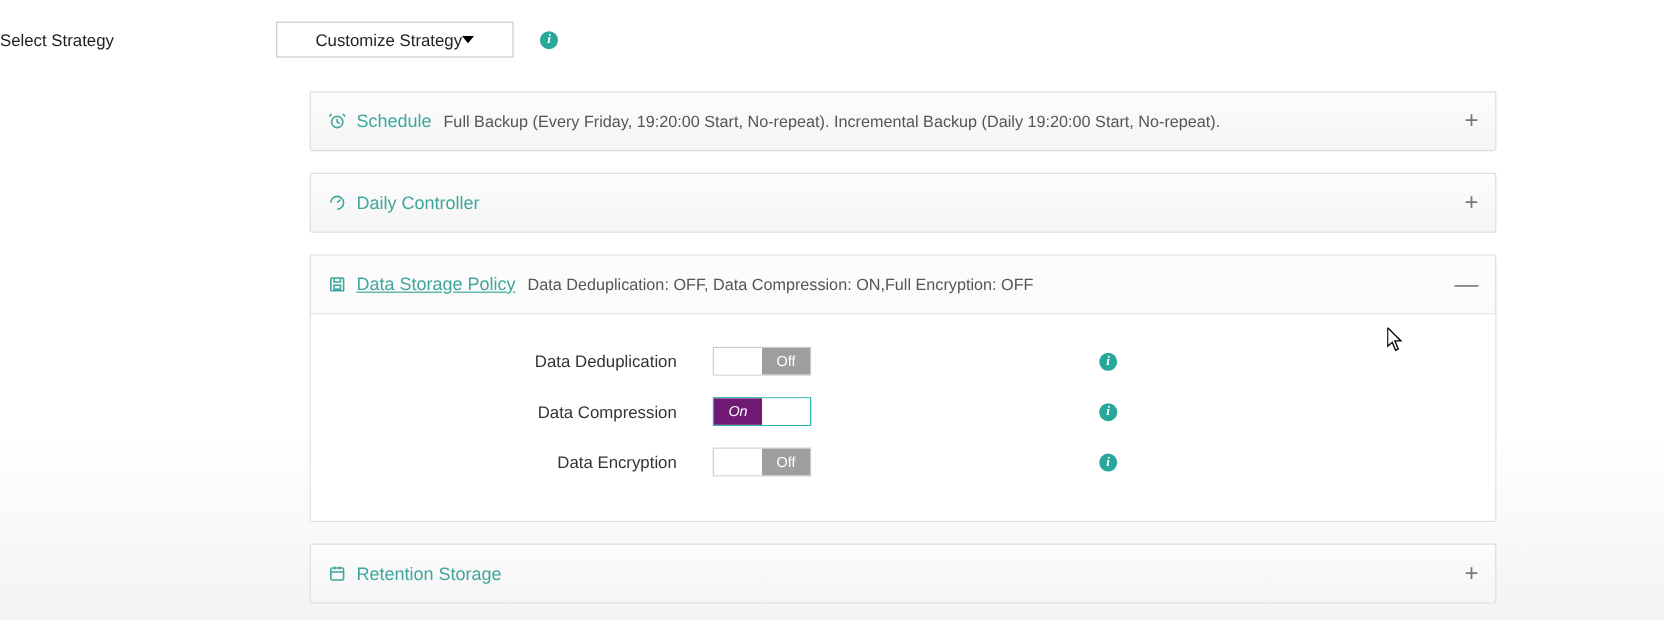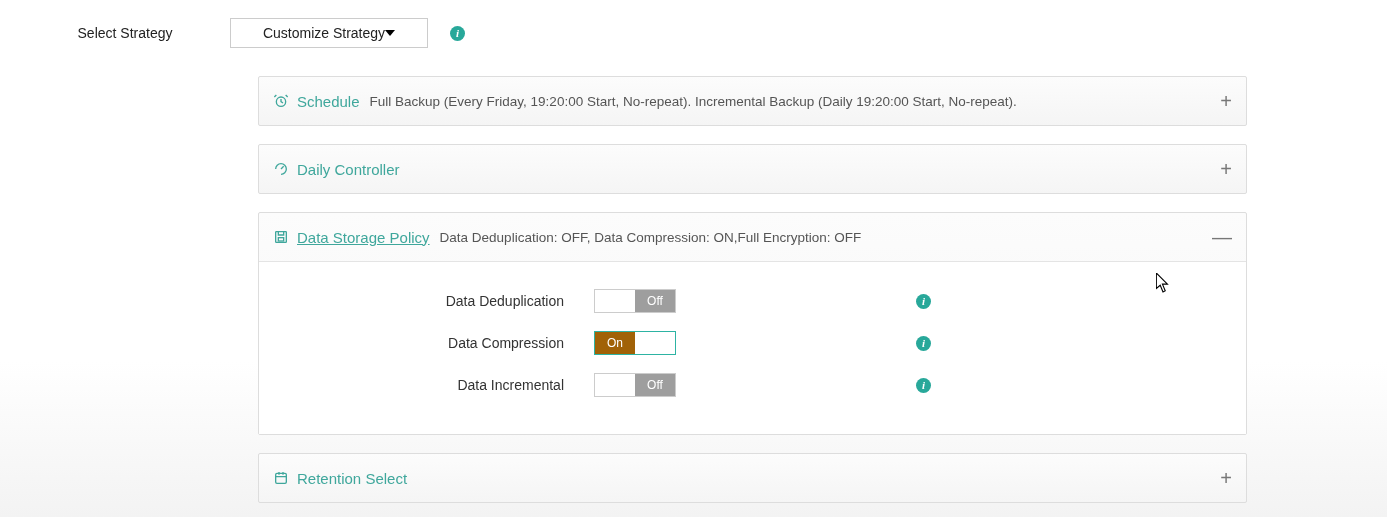--- a/index.html
+++ b/index.html
@@ -1,40 +1,40 @@
 <!DOCTYPE html>
 <html><head>
 <meta charset="utf-8">
 <style>
   html,body{margin:0;padding:0;font-family:Arial,Helvetica,sans-serif;background:#fff;color:#333;}
   body{width:1387px;height:517px;position:relative;background:linear-gradient(#fff 0%,#fff 70%,#f3f3f3 100%);}
   .wrap{position:absolute;left:0;top:18px;right:0;}
   .row-top{display:flex;align-items:center;margin-bottom:28px;}
-  .lbl-strategy{width:230px;text-align:center;padding-right:28px;font-size:14px;color:#222;box-sizing:border-box;padding-left:48px;}
+  .lbl-strategy{width:230px;text-align:left;padding-right:28px;font-size:14px;color:#222;box-sizing:border-box;}
   .select-box{width:198px;height:30px;border:1px solid #ccc;background:#fff;display:flex;align-items:center;justify-content:center;padding:0 10px;box-sizing:border-box;font-size:14px;color:#222;cursor:pointer;}
   .caret{width:0;height:0;border-left:5px solid transparent;border-right:5px solid transparent;border-top:6px solid #000;}
   .info-icon{width:15px;height:15px;border-radius:50%;background:#28a89a;color:#fff;display:inline-flex;align-items:center;justify-content:center;font-size:11px;font-weight:bold;font-style:italic;font-family:Georgia,serif;cursor:pointer;}
   .info-top{margin-left:22px;}
   .panels{margin-left:258px;margin-right:140px;}
   .panel{border:1px solid #ddd;background:linear-gradient(#fcfcfc,#f5f5f5);border-radius:2px;margin-bottom:18px;}
   .panel-head{display:flex;align-items:center;padding:8px 14px;min-height:32px;position:relative;}
   .p-icon{width:16px;display:inline-flex;align-items:center;justify-content:center;margin-right:8px;}
   .p-icon svg{width:16px;height:16px;}
   .p-title{color:#3fa79c;font-size:15px;margin-right:10px;white-space:nowrap;}
   .p-title.underline{text-decoration:underline;}
   .p-summary{color:#555;font-size:13.5px;}
   .p-toggle{position:absolute;right:14px;top:50%;transform:translateY(-50%);color:#777;font-size:20px;line-height:1;cursor:pointer;font-weight:300;}
   .panel-body{background:#fff;border-top:1px solid #e4e4e4;padding:18px 0 28px 0;}
   .opt-row{display:flex;align-items:center;height:42px;}
   .opt-label{width:335px;text-align:right;padding-right:30px;font-size:14px;color:#333;box-sizing:border-box;}
   .switch{width:82px;height:24px;border:1px solid #ccc;display:flex;position:relative;cursor:pointer;box-sizing:border-box;}
   .switch .half{flex:1;display:flex;align-items:center;justify-content:center;font-size:12px;color:#fff;}
   .switch.off .half.left{background:#fff;}
   .switch.off .half.right{background:#9e9e9e;}
-  .switch.on .half.left{background:#a16207;}
+  .switch.on .half.left{background:#701a75;font-style:italic;}
   .switch.on .half.right{background:#fff;}
   .switch.on{border-color:#2db3a3;}
   .opt-info{margin-left:240px;}
   .cursor{position:absolute;left:1156px;top:273px;pointer-events:none;}
   .cursor svg{width:14px;height:20px;}
 </style>
 </head>
 <body>
 
 <div class="wrap">
@@ -104,40 +104,40 @@
         <div class="opt-row">
           <div class="opt-label">Data Compression</div>
           <div class="switch on">
             <div class="half left">On</div>
             <div class="half right"></div>
           </div>
           <span class="info-icon opt-info">i</span>
         </div>
 
         <div class="opt-row">
-          <div class="opt-label">Data Incremental</div>
+          <div class="opt-label">Data Encryption</div>
           <div class="switch off">
             <div class="half left"></div>
             <div class="half right">Off</div>
           </div>
           <span class="info-icon opt-info">i</span>
         </div>
 
       </div>
     </div>
 
     <div class="panel">
       <div class="panel-head">
         <span class="p-icon">
           <svg viewBox="0 0 24 24" fill="none" stroke="#3fa79c" stroke-width="2">
               <rect x="4" y="5" width="16" height="15" rx="2"></rect>
               <path d="M4 10h16M9 3v4M15 3v4"></path>
             </svg>
         </span>
-        <span class="p-title">Retention Select</span>
+        <span class="p-title">Retention Storage</span>
         <span class="p-toggle">+</span>
       </div>
     </div>
 
   </div>
 </div>
 
 <div class="cursor">
   <svg viewBox="0 0 12 18">
       <path d="M0 0 L0 14 L3.5 11 L6 17 L8 16 L5.5 10 L10 10 Z" fill="#fff" stroke="#000" stroke-width="1"></path>

